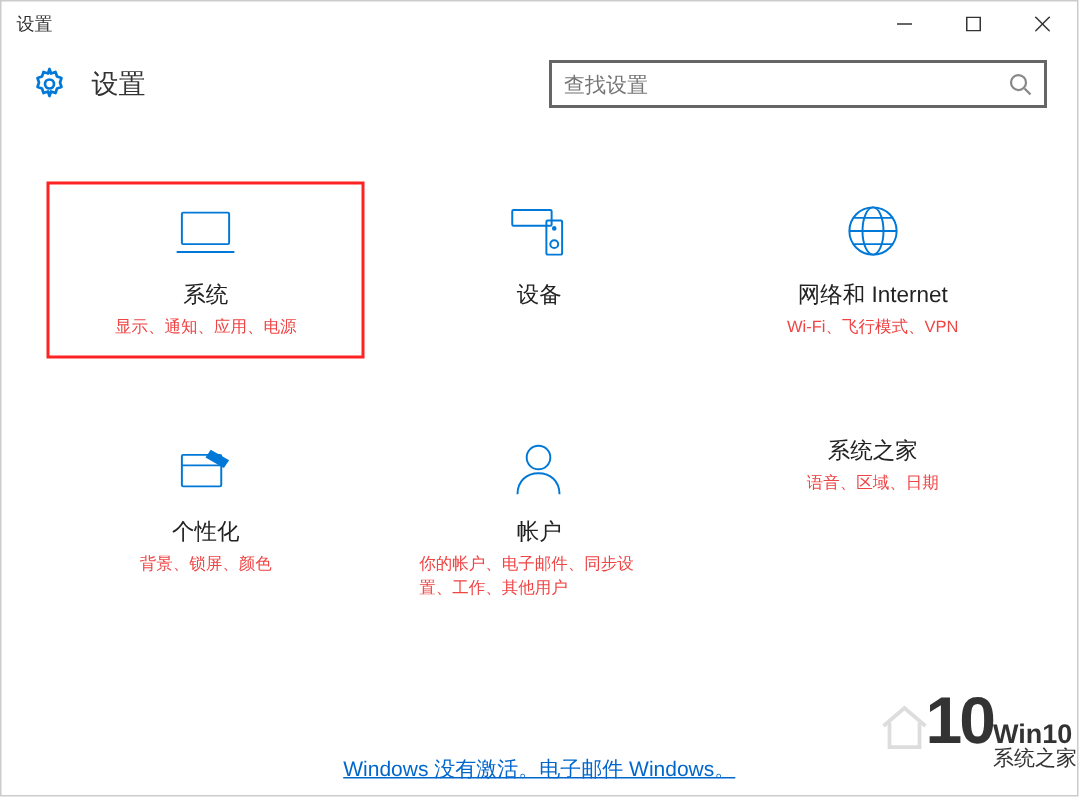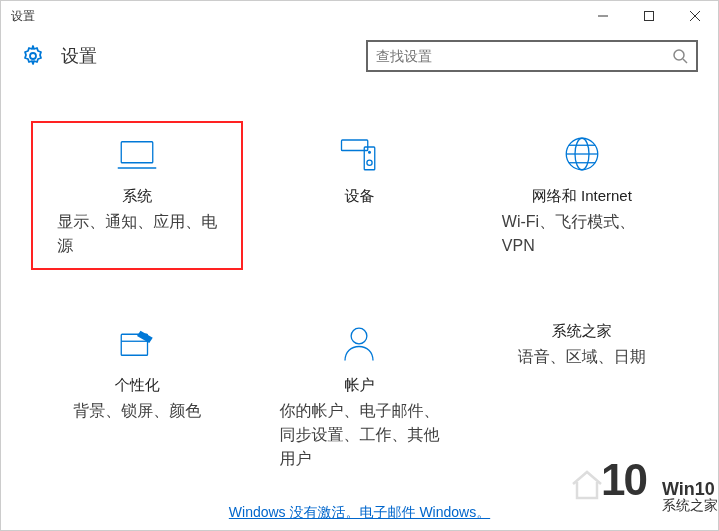--- a/index.html
+++ b/index.html
@@ -13,26 +13,26 @@
   .header-title { font-size: 18px; font-weight: 400; color: #333; }
   .search-box { margin-left: auto; width: 332px; height: 32px; border: 2px solid #666; display: flex; align-items: center; padding: 0 8px; }
   .search-input { flex: 1; border: none; outline: none; font-size: 14px; color: #888; font-family: inherit; }
   .search-icon { width: 16px; height: 16px; flex-shrink: 0; }
   .grid { display: grid; grid-template-columns: 1fr 1fr 1fr; padding: 40px 30px 10px 30px; gap: 40px 10px; }
   .category { display: flex; flex-direction: column; align-items: center; padding: 12px 8px; cursor: default; }
   .category.highlighted { border: 2px solid #f22; padding: 10px 6px; }
   .cat-icon { width: 42px; height: 42px; margin-bottom: 12px; display: flex; align-items: center; justify-content: center; }
   .cat-icon svg { width: 42px; height: 42px; stroke: #0078d7; fill: none; stroke-width: 1.5; }
   .cat-title { font-size: 15px; color: #222; margin-bottom: 4px; }
-  .cat-desc { font-size: 16px; color: #404040; line-height: 1.5; max-width: 160px; }
+  .cat-desc { font-size: 11px; color: #ef4444; line-height: 1.5; max-width: 160px; }
   .activate-link { position: absolute; bottom: 8px; left: 50%; transform: translateX(-50%); color: #0066cc; font-size: 14px; text-decoration: underline; cursor: pointer; }
   .watermark { position: absolute; right: 0; bottom: 18px; display: flex; align-items: center; background: linear-gradient(90deg, rgba(255,255,255,0) 0%, rgba(255,255,255,0.9) 20%); padding-left: 20px; }
   .wm-logo { display: flex; align-items: baseline; }
   .wm-big { font-size: 44px; font-weight: 700; color: #333; letter-spacing: -2px; }
-  .wm-text { font-size: 18px; color: #333; margin-left: 16px; display: flex; flex-direction: column; line-height: 1; justify-content: center; }
+  .wm-text { font-size: 18px; color: #333; margin-left: 0; display: flex; flex-direction: column; line-height: 1; justify-content: center; }
   .wm-text span:first-child { font-size: 18px; font-weight: 600; }
   .wm-text span:last-child { font-size: 14px; font-weight: 400; }
   .wm-house { width: 36px; height: 36px; margin-right: -4px; }
 </style>
 </head>
 <body>
 
 <div class="titlebar">
   <span>设置</span>
   <div class="titlebar-controls">

